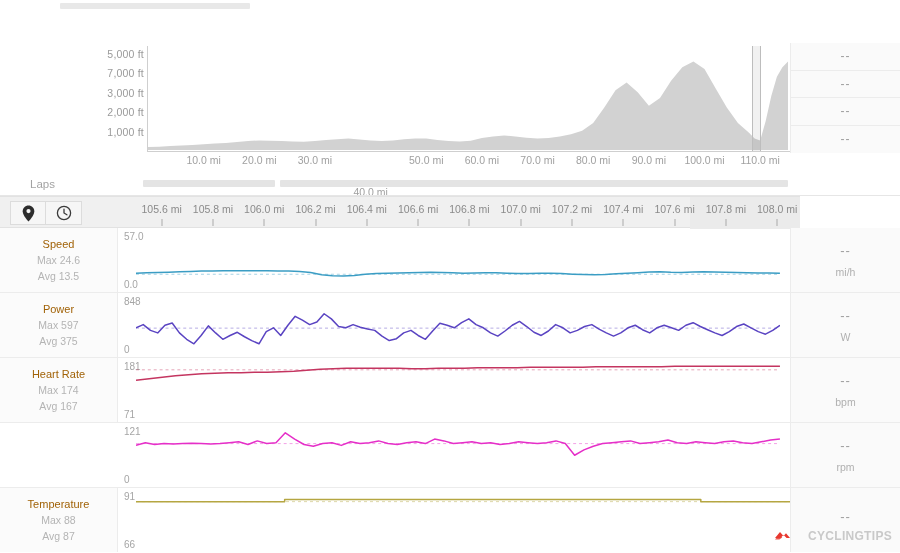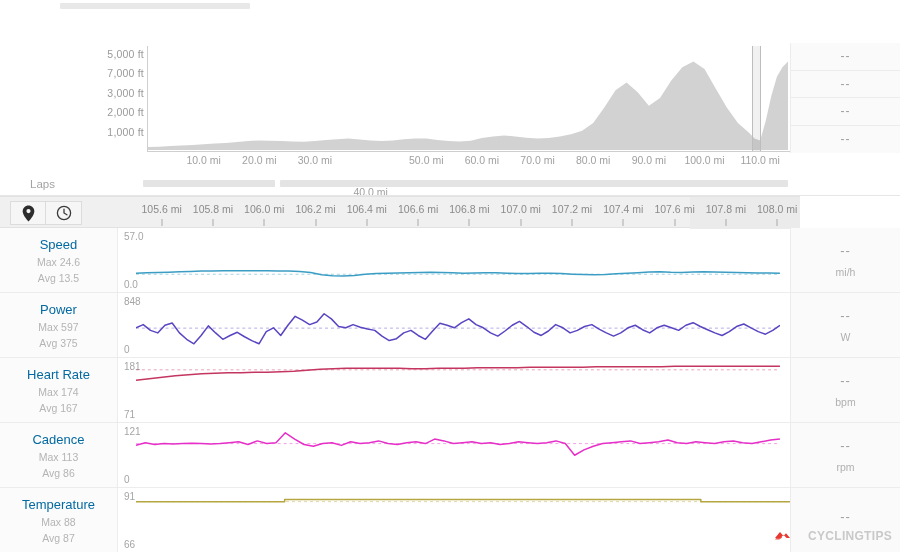--- a/index.html
+++ b/index.html
@@ -73,21 +73,21 @@
   .dh-fadebox { position:absolute; right:0; top:0; width:110px; height:32px; background:#ebebeb; }
 
   
   .rows { position:absolute; left:0; top:228px; width:900px; height:325px; }
   .mrow { position:relative; width:900px; border-bottom:1px solid #ececec; }
   .mrow:last-child { border-bottom:none; }
 
   .m-left { position:absolute; left:0; top:0; width:118px; height:100%;
             border-right:1px solid #ececec; background:#fbfbfb;
             display:flex; flex-direction:column; align-items:center; justify-content:center; }
-  .m-name { font-size:13px; color:#0369a1; }
+  .m-name { font-size:11px; color:#a16207; }
   .m-sub  { font-size:10.5px; color:#b4b4b4; margin-top:4px; }
 
   .m-plotwrap { position:absolute; left:118px; top:0; right:116px; height:100%; }
   .m-ymax { position:absolute; left:6px; top:3px; font-size:10px; color:#a5a5a5; }
   .m-ymin { position:absolute; left:6px; bottom:2px; font-size:10px; color:#a5a5a5; }
   .m-svg { position:absolute; left:18px; top:0; right:0; height:100%; }
 
   .m-right { position:absolute; right:0; top:0; width:110px; height:100%;
              border-left:1px solid #ececec; background:#fafafa;
              display:flex; flex-direction:column; align-items:center; justify-content:center; }
@@ -278,25 +278,20 @@
             <line x1="0" x2="654" y1="12" y2="12" stroke="#c43560" stroke-width="1" stroke-dasharray="3,3" opacity="0.45"></line>
             <path d="M 0.00 22.50 L 13.35 21.00 L 26.69 19.50 L 40.04 18.00 L 53.39 17.00 L 66.73 16.00 L 80.08 15.50 L 93.43 15.00 L 106.78 15.00 L 120.12 14.50 L 133.47 14.50 L 146.82 14.00 L 160.16 13.50 L 173.51 12.50 L 186.86 11.50 L 200.20 11.00 L 213.55 10.50 L 226.90 10.50 L 240.24 10.50 L 253.59 10.50 L 266.94 10.50 L 280.29 11.00 L 293.63 11.00 L 306.98 10.50 L 320.33 10.50 L 333.67 10.50 L 347.02 10.00 L 360.37 10.00 L 373.71 10.00 L 387.06 10.00 L 400.41 9.50 L 413.76 9.50 L 427.10 9.50 L 440.45 9.50 L 453.80 9.50 L 467.14 9.00 L 480.49 9.00 L 493.84 9.00 L 507.18 9.00 L 520.53 9.00 L 533.88 9.00 L 547.22 8.50 L 560.57 8.50 L 573.92 8.50 L 587.27 8.50 L 600.61 8.50 L 613.96 8.50 L 627.31 8.50 L 640.65 8.50 L 654.00 8.50" fill="none" stroke="#c43560" stroke-width="1.5" vector-effect="non-scaling-stroke" stroke-linejoin="round"></path>
           </svg>
         </div>
         <div class="m-right">
           <div class="m-rdash">--</div>
           <div class="m-runit">bpm</div>
         </div>
       </div>
       <div class="mrow" style="height: 65px;">
-        <div class="m-left">
-          <div class="m-name">Cadence</div>
-          <div class="m-sub">Max 113</div>
-          <div class="m-sub">Avg 86</div>
-        </div>
         <div class="m-plotwrap">
           <div class="m-ymax">121</div>
           <div class="m-ymin">0</div>
           <svg class="m-svg" viewBox="0 0 654 65" preserveAspectRatio="none">
             <line x1="0" x2="654" y1="20.909090909090914" y2="20.909090909090914" stroke="#e52fc8" stroke-width="1" stroke-dasharray="3,3" opacity="0.45"></line>
             <path d="M 0.00 22.73 L 9.48 20.00 L 18.96 21.82 L 28.43 20.91 L 37.91 21.36 L 47.39 20.91 L 56.87 20.45 L 66.35 20.91 L 75.83 21.36 L 85.30 20.91 L 94.78 20.00 L 104.26 19.09 L 113.74 21.82 L 123.22 18.18 L 132.70 20.91 L 142.17 20.00 L 151.65 10.00 L 161.13 16.36 L 170.61 21.82 L 180.09 23.64 L 189.57 20.91 L 199.04 20.00 L 208.52 22.73 L 218.00 19.09 L 227.48 20.91 L 236.96 20.00 L 246.43 18.18 L 255.91 20.91 L 265.39 21.82 L 274.87 20.00 L 284.35 19.09 L 293.83 20.91 L 303.30 16.36 L 312.78 18.18 L 322.26 20.91 L 331.74 20.00 L 341.22 19.09 L 350.70 20.91 L 360.17 20.00 L 369.65 21.82 L 379.13 20.91 L 388.61 19.09 L 398.09 20.00 L 407.57 20.91 L 417.04 20.00 L 426.52 18.18 L 436.00 20.91 L 445.48 32.73 L 454.96 27.27 L 464.43 23.64 L 473.91 20.91 L 483.39 20.00 L 492.87 19.09 L 502.35 18.18 L 511.83 20.91 L 521.30 20.00 L 530.78 19.09 L 540.26 17.27 L 549.74 20.00 L 559.22 20.91 L 568.70 19.09 L 578.17 20.00 L 587.65 20.91 L 597.13 19.09 L 606.61 18.18 L 616.09 20.00 L 625.57 20.91 L 635.04 19.09 L 644.52 17.27 L 654.00 16.36" fill="none" stroke="#e52fc8" stroke-width="1.5" vector-effect="non-scaling-stroke" stroke-linejoin="round"></path>
           </svg>
         </div>
         <div class="m-right">
           <div class="m-rdash">--</div>

